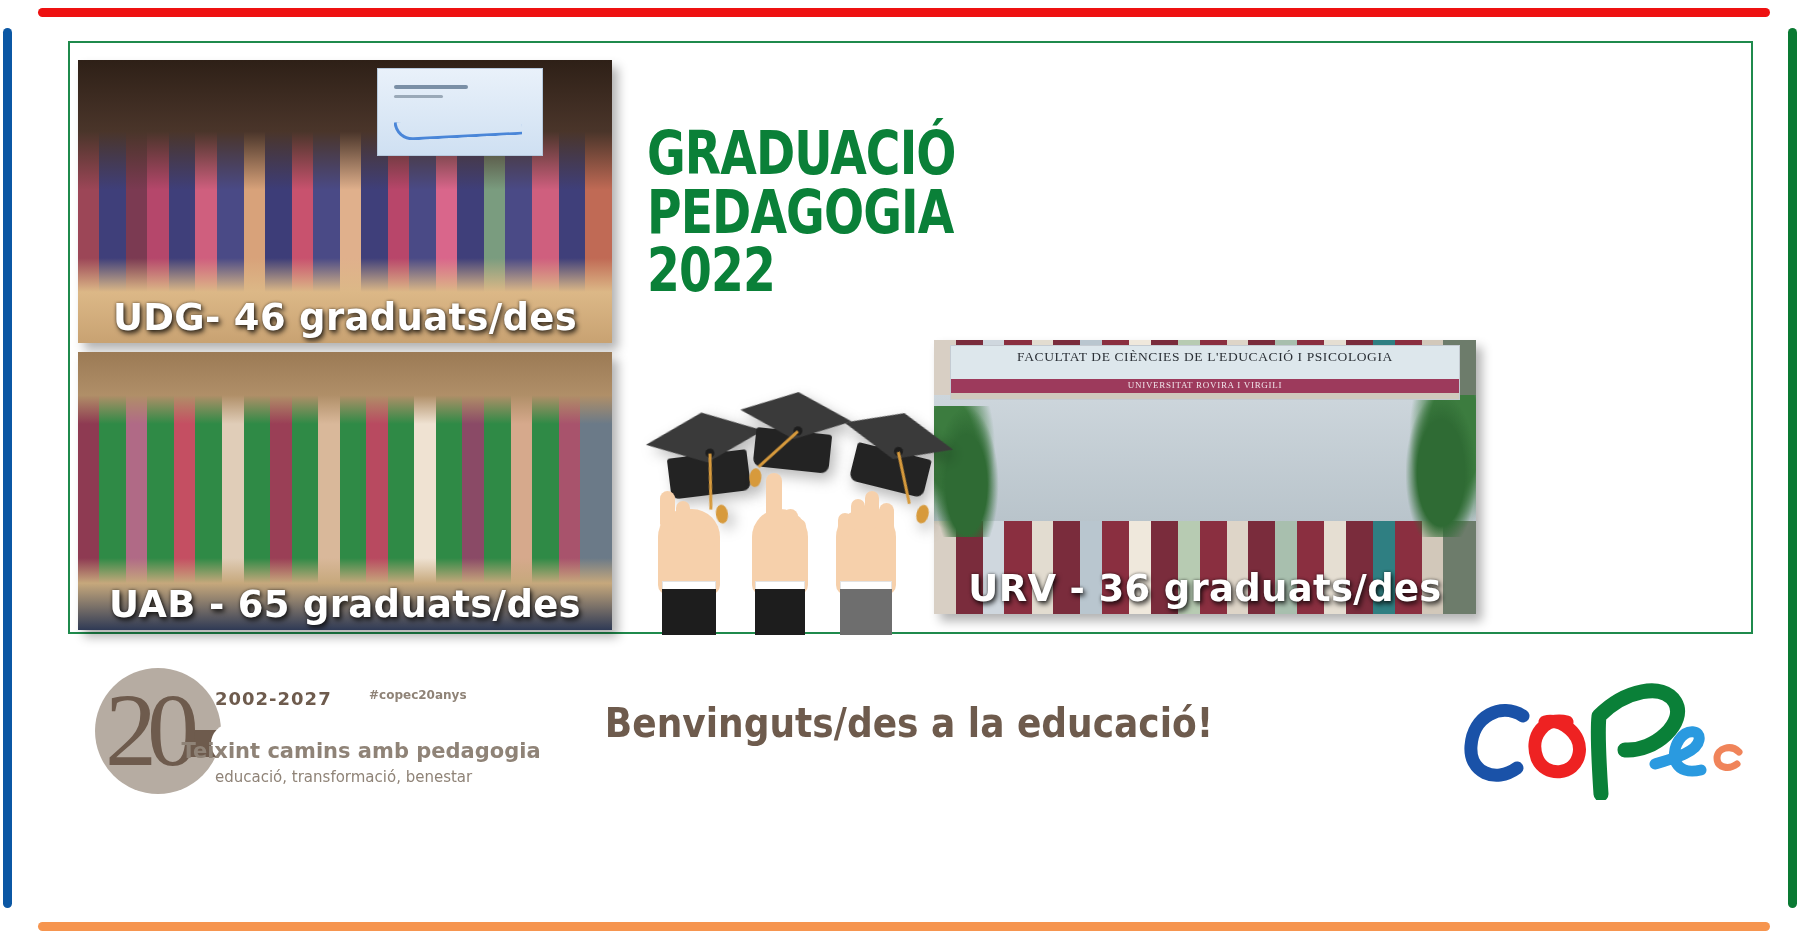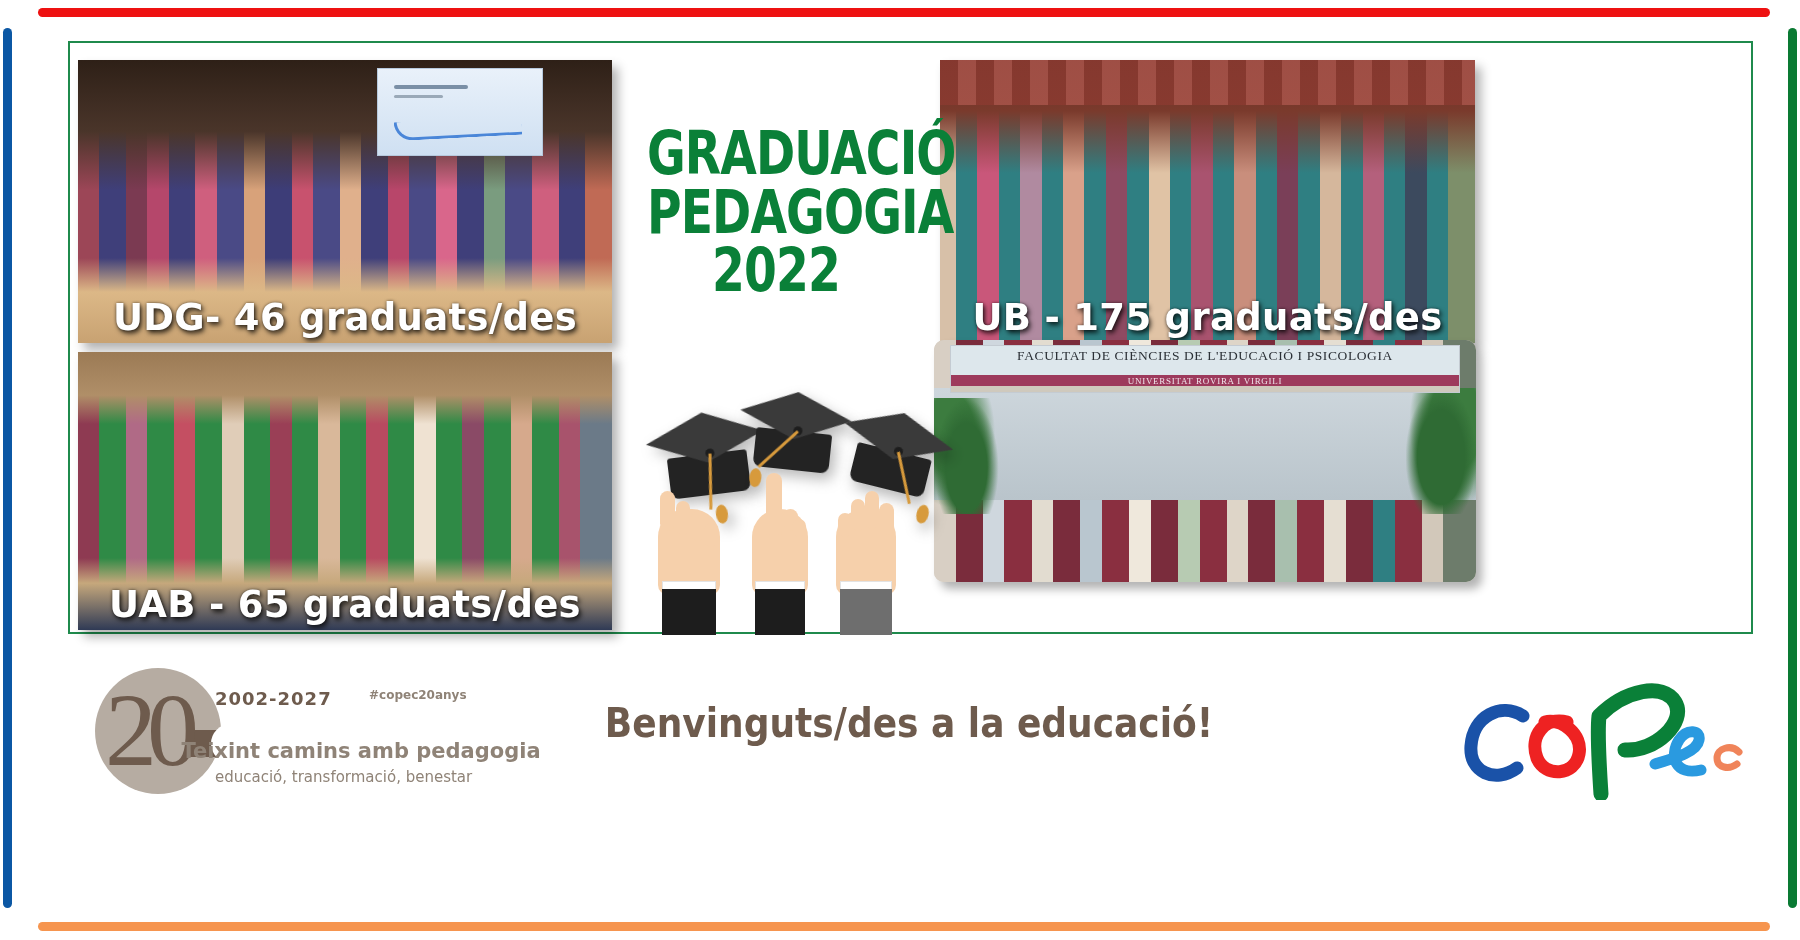--- a/index.html
+++ b/index.html
@@ -63,21 +63,21 @@
     color: #ffffff;
     font-size: 37px;
     letter-spacing: 0.3px;
     white-space: nowrap;
     text-shadow: 2px 3px 5px rgba(0,0,0,0.75), 0 0 3px rgba(0,0,0,0.55);
   }
 
   #photo-udg { left: 78px;  top: 60px;  width: 534px; height: 283px; }
   #photo-ub  { left: 940px; top: 60px;  width: 535px; height: 283px; }
   #photo-uab { left: 78px;  top: 352px; width: 534px; height: 278px; }
-  #photo-urv { left: 934px; top: 340px; width: 542px; height: 242px; border-radius: 10px; }
+  #photo-urv { left: 934px; top: 340px; width: 542px; height: 274px; }
 
   
   .ph-udg {
     position:absolute; inset:0;
     background:
       linear-gradient(to bottom, rgba(0,0,0,0.0) 62%, rgba(230,205,170,0.0) 62%),
       linear-gradient(90deg,
         #9c4657 0 4%, #3f3f7a 4% 9%, #7b3a52 9% 13%, #b5476b 13% 17%,
         #3f3f7a 17% 22%, #cf5f7e 22% 26%, #4a4a86 26% 31%, #d8a27a 31% 35%,
         #3d3d78 35% 40%, #c8526e 40% 44%, #4a4a86 44% 49%, #e0b08c 49% 53%,
@@ -194,21 +194,21 @@
     position:absolute; right:0; top:20%; width:13%; height:52%;
     background: radial-gradient(ellipse at 50% 55%, #2f6b34 0 48%, rgba(47,107,52,0) 72%),
                 radial-gradient(ellipse at 70% 28%, #3c7c3f 0 38%, rgba(60,124,63,0) 66%);
   }
 
   
   #headline {
     position: absolute;
     left: 626px; top: 124px;
     width: 300px;
-    text-align: center;
+    text-align: left;
     line-height: 0.96;
   }
   #headline .hl {
     display: block;
     font-family: "DejaVu Sans Condensed", "Liberation Sans Narrow", "Liberation Sans", sans-serif;
     font-weight: bold;
     color: #0a8038;
     letter-spacing: -1px;
     transform: scaleX(0.86);
     transform-origin: center;
@@ -346,43 +346,40 @@
         <div class="ln t1"></div>
         <div class="ln t2"></div>
         <div class="curve"></div>
       </div>
     </div>
     <div class="capwrap">
       <span class="cap">UDG- 46 graduats/des</span>
     </div>
   </div>
 
-  <div class="photo" id="photo-ub">
-    <div class="ph-ub"></div>
-    <div class="capwrap">
-      <span class="cap">UB - 175 graduats/des</span>
-    </div>
-  </div>
 
   <div class="photo" id="photo-uab">
     <div class="ph-uab"></div>
     <div class="capwrap">
       <span class="cap">UAB - 65 graduats/des</span>
     </div>
   </div>
 
   <div class="photo" id="photo-urv">
     <div class="ph-urv">
       <div class="urv-wall"></div>
       <div class="urv-plantL"></div>
       <div class="urv-plantR"></div>
       <div class="urv-sign">
         <div class="l1">FACULTAT DE CIÈNCIES DE L'EDUCACIÓ I PSICOLOGIA</div>
         <div class="l2">UNIVERSITAT ROVIRA I VIRGILI</div>
       </div>
+    </div>
+    <div class="capwrap">
+      <span class="cap">URV - 36 graduats/des</span>
     </div>
   </div>
 
   <div id="headline">
     <span class="hl l1">GRADUACIÓ</span>
     <span class="hl l2">PEDAGOGIA</span>
     <span class="hl l3">2022</span>
   </div>
 
   <div id="illus">

